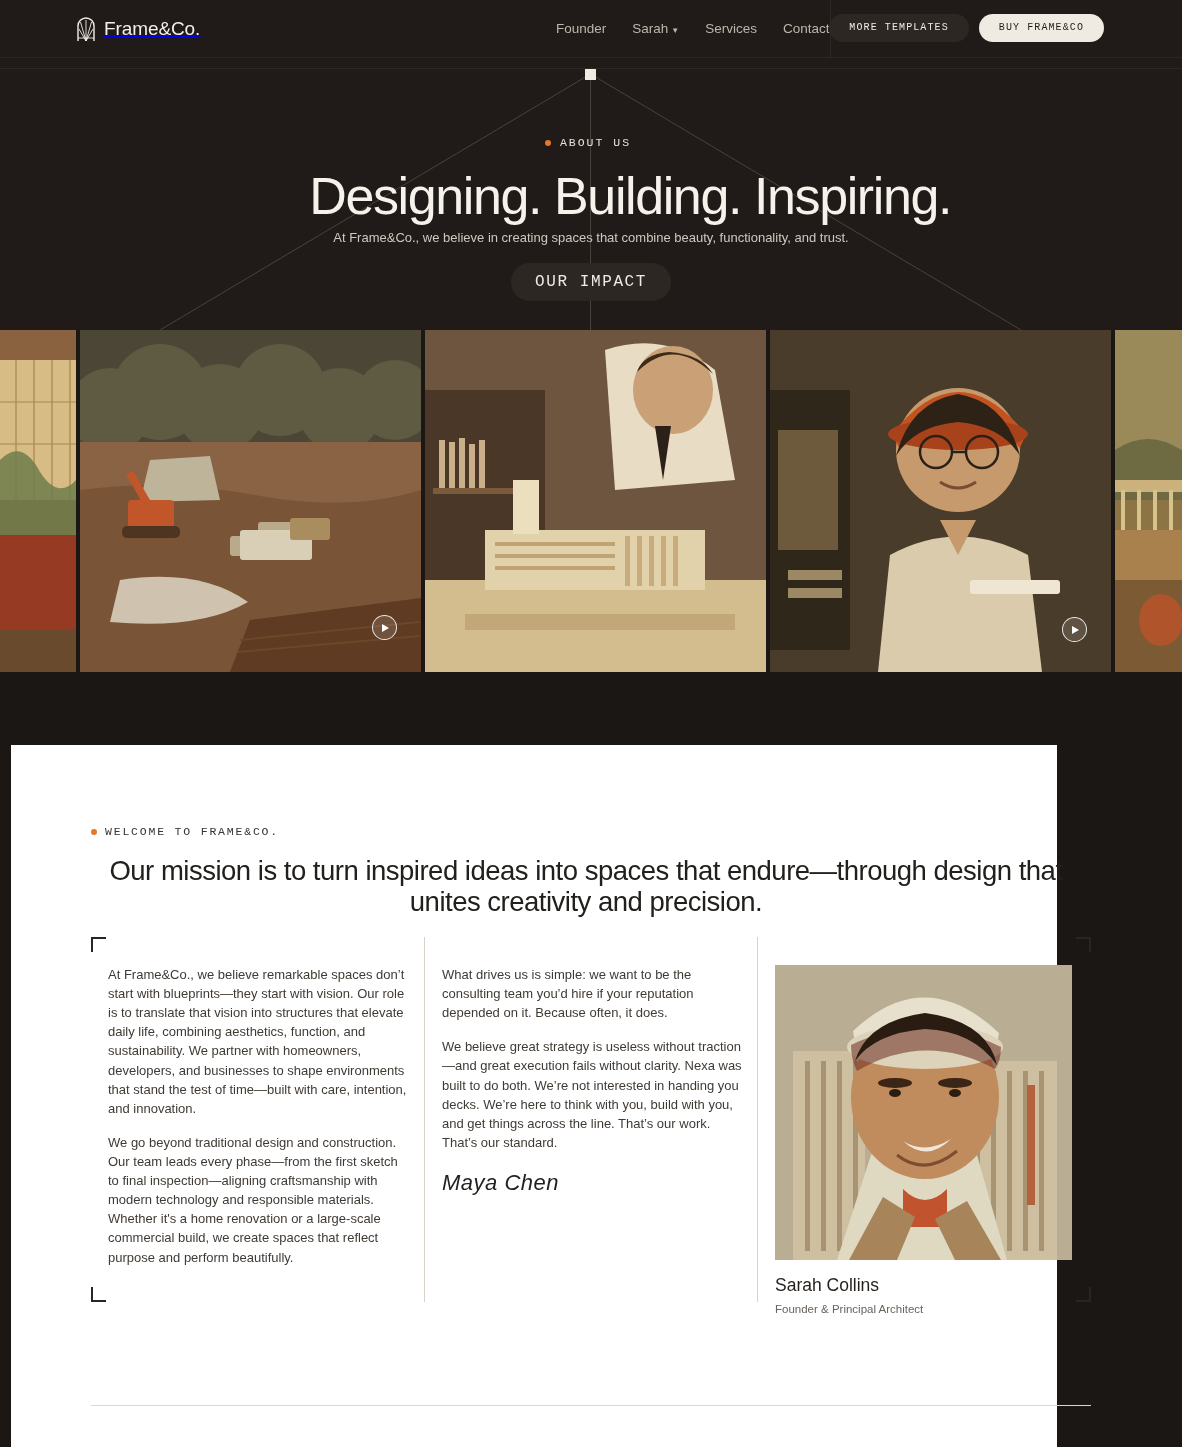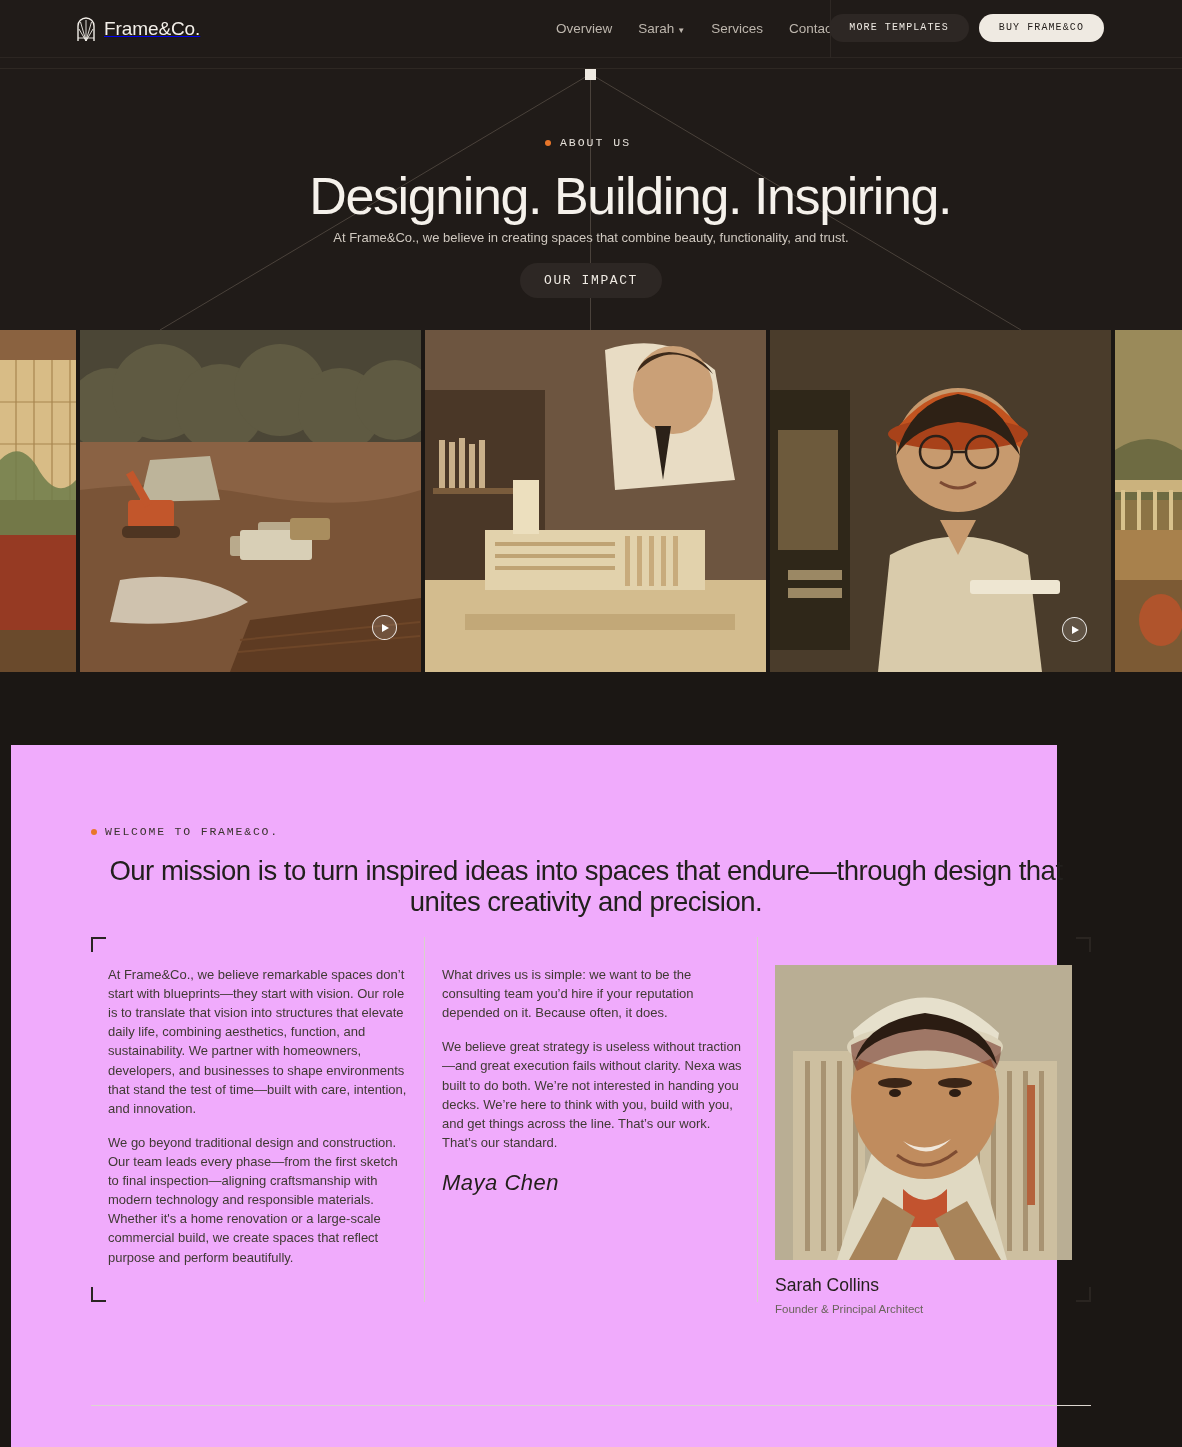--- a/index.html
+++ b/index.html
@@ -78,21 +78,21 @@
     color:#f5f1eb; font-size:52px; letter-spacing:-1.4px; font-weight:400;
     z-index:2;
   }
   .hero-sub {
     position:absolute; top:172px; left:0; width:1182px; text-align:center;
     color:#cfc8bf; font-size:13px; z-index:2;
   }
   .hero-cta {
     position:absolute; top:205px; left:50%; transform:translateX(-50%);
     background:#2d2724; color:#efeae3; z-index:2;
-    font-family:"Liberation Mono", monospace; font-size:13px;
+    font-family:"Liberation Mono", monospace; font-size:16px;
     letter-spacing:1.6px; border-radius:20px; padding:10px 24px;
     border:none; cursor:pointer;
   }
 
   
   .gallery {
     position:absolute; top:330px; left:0; width:1182px; height:342px;
     display:flex; gap:4px; overflow:hidden; background:#1b1714;
   }
   .gcard { position:relative; overflow:hidden; flex:0 0 auto; height:342px; }
@@ -110,21 +110,21 @@
     content:""; width:0;height:0;
     border-left:7px solid #fff;
     border-top:4.5px solid transparent;
     border-bottom:4.5px solid transparent;
     margin-left:2px;
   }
 
   
   .panel {
     position:absolute; left:11px; top:745px; width:1046px; height:702px;
-    background:#f0abfc;
+    background:#ffffff;
   }
   .wel {
     position:absolute; left:80px; top:80px;
     display:flex; align-items:center; gap:8px;
   }
   .wel-text {
     font-family:"Liberation Mono", monospace; font-size:11.5px;
     letter-spacing:1.8px; color:#3a332e;
   }
   .mission {
@@ -178,21 +178,21 @@
       <svg class="logo-mark" viewBox="0 0 20 26">
         <path d="M2 25 V10 A8 8 0 0 1 18 10 V25" fill="none" stroke="#f3efe9" stroke-width="1.4"></path>
         <path d="M10 4 V25 M4.5 6 L10 25 M15.5 6 L10 25 M3 13 L10 25 M17 13 L10 25" fill="none" stroke="#f3efe9" stroke-width="0.9"></path>
         <path d="M2 22 H18" fill="none" stroke="#f3efe9" stroke-width="0.9"></path>
       </svg>
     </span>
     <span class="logo-text">Frame&amp;Co.</span>
   </a>
 
   <div class="nav-links">
-    <a class="nav-link" href="#"><span>Overview</span></a>
+    <a class="nav-link" href="#"><span>Founder</span></a>
     <a class="nav-link" href="#"><span>Sarah</span><span class="caret">▼</span></a>
     <a class="nav-link" href="#"><span>Services</span></a>
     <a class="nav-link" href="#"><span>Contact</span></a>
   </div>
 
   <div class="nav-divider"></div>
 
   <div class="nav-btns">
     <button class="btn-pill btn-dark">MORE TEMPLATES</button>
     <button class="btn-pill btn-light">BUY FRAME&amp;CO</button>

